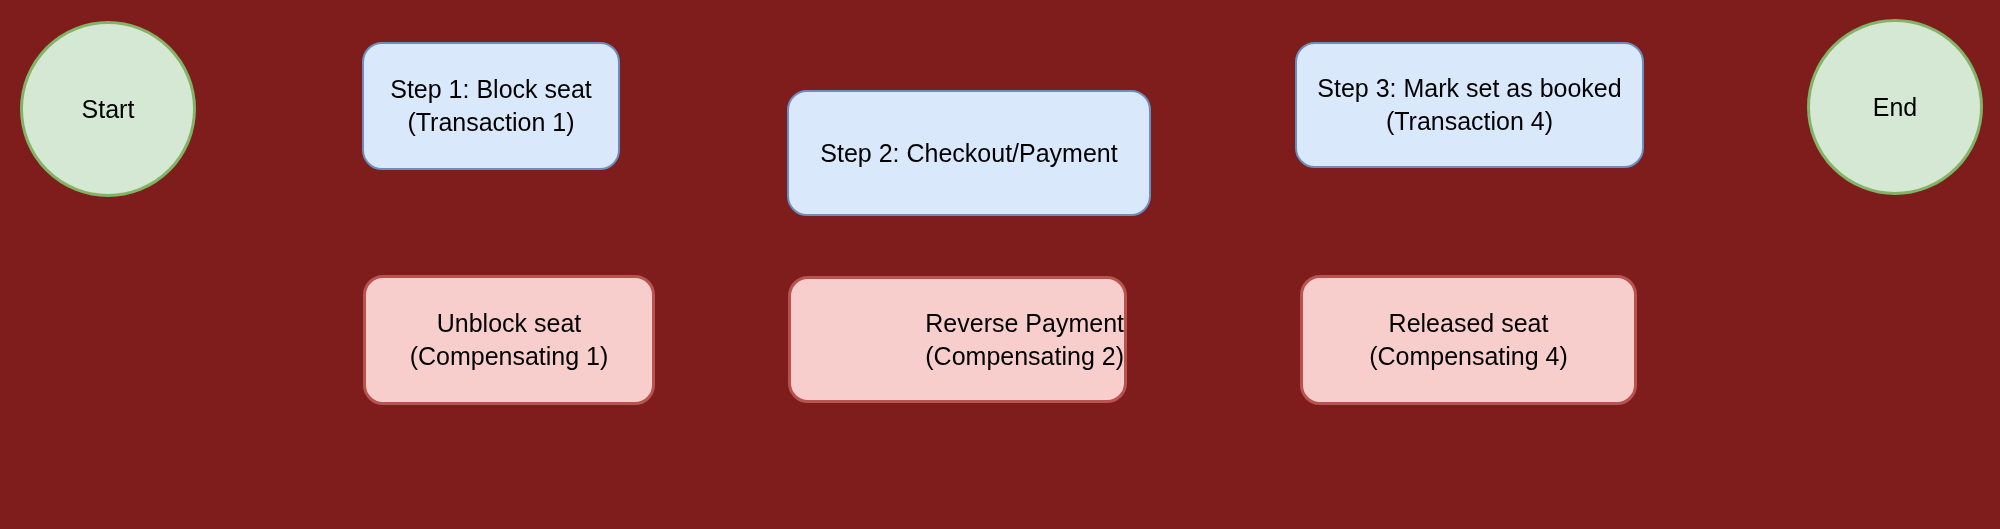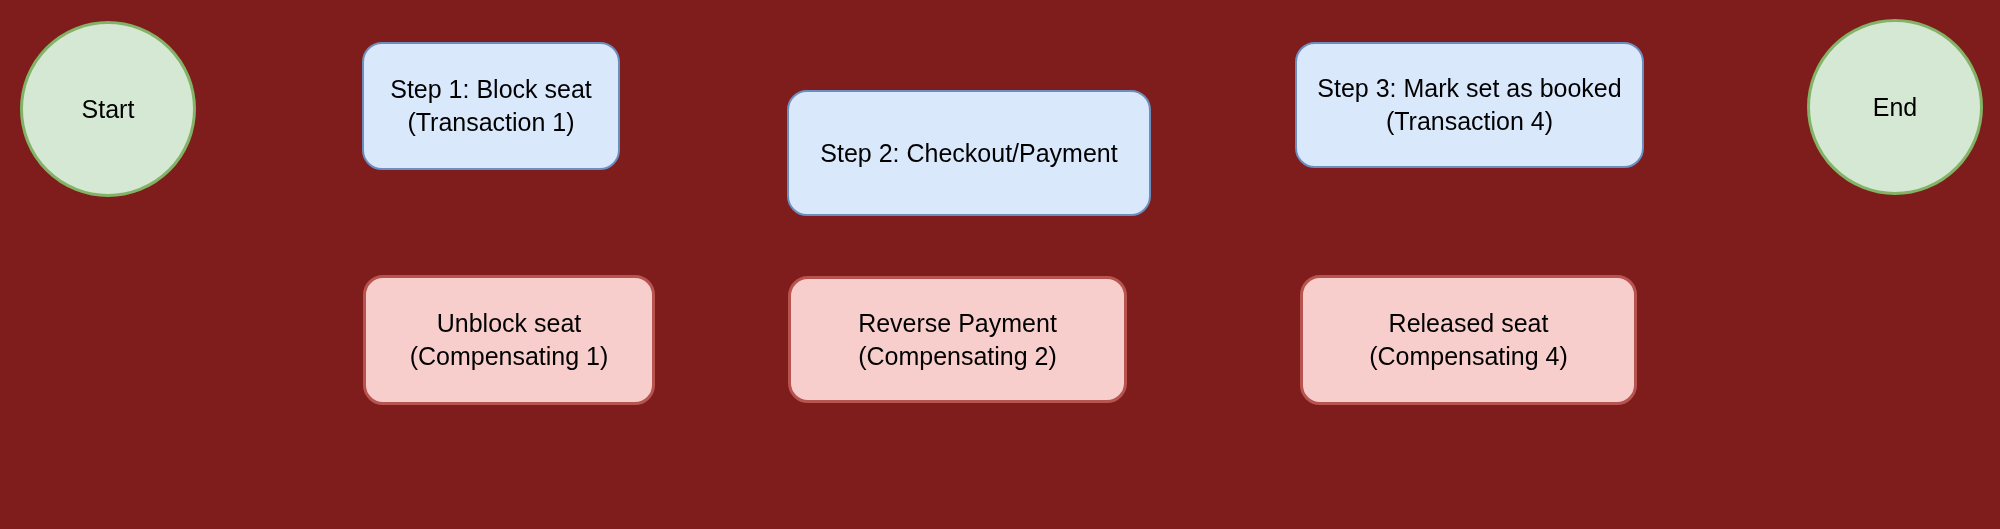--- a/index.html
+++ b/index.html
@@ -45,21 +45,21 @@
     border-radius: 20px;
   }
   .node .line { display: block; }
 
   .node-start { left: 20px;   top: 21px;  width: 176px; height: 176px; }
   .node-end   { left: 1807px; top: 19px;  width: 176px; height: 176px; }
   .node-t1    { left: 362px;  top: 42px;  width: 258px; height: 128px; }
   .node-t2    { left: 787px;  top: 42px;  width: 364px; height: 126px; margin-top: 48px; }
   .node-t3    { left: 1295px; top: 42px;  width: 349px; height: 126px; }
   .node-c1    { left: 363px;  top: 275px; width: 292px; height: 130px; }
-  .node-c2    { left: 788px;  top: 276px; width: 339px; height: 127px; }
+  .node-c2    { left: 788px;  top: 276px; width: 339px; height: 127px; align-items: flex-end; }
   .node-c3    { left: 1300px; top: 275px; width: 337px; height: 130px; text-align: center; }
 </style>
 </head>
 <body>
 
 <div class="canvas">
 
   <div class="node terminal node-start">
     <span class="line">Start</span>
   </div>

